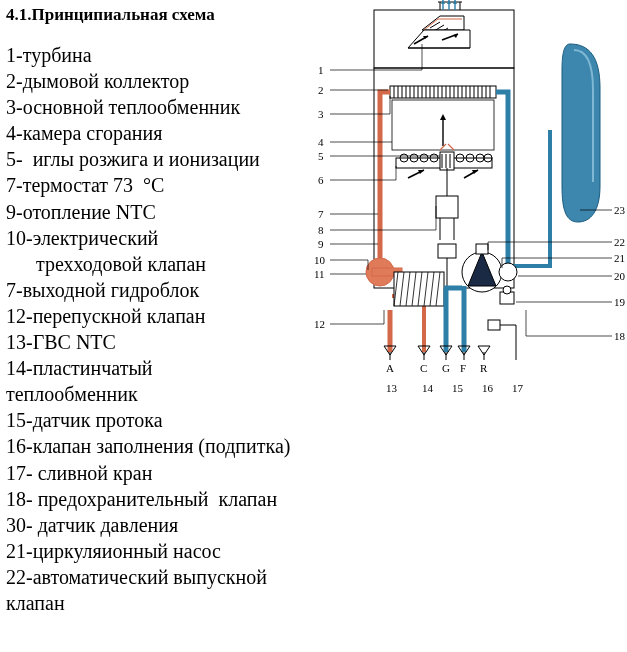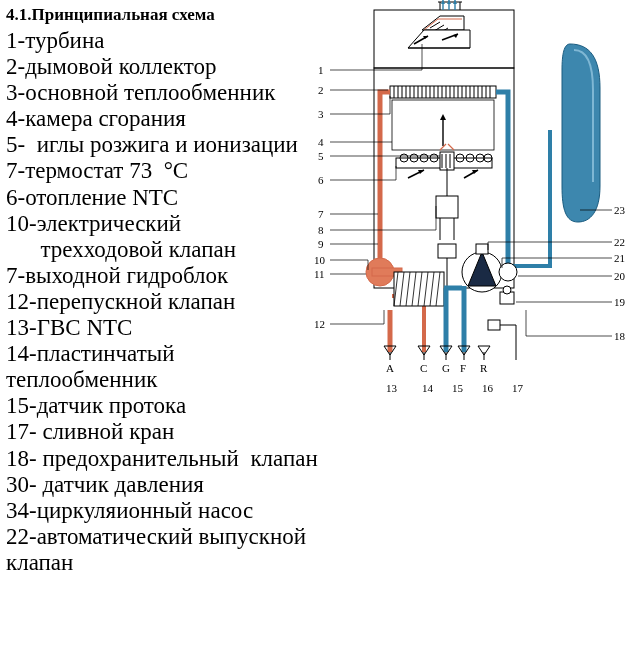--- a/index.html
+++ b/index.html
@@ -24,25 +24,25 @@
   #legend {
     position: absolute;
     left: 6px;
     top: 0px;
     width: 312px;
   }
   #legend-title {
     font-size: 17px;
     font-weight: bold;
     line-height: 22px;
-    margin: 4px 0 2px 0;
+    margin: 4px 0 16px 0;
     white-space: nowrap;
   }
   .legend-item {
-    font-size: 23px;
+    font-size: 20px;
     line-height: 26.1px;
     white-space: pre-wrap;
   }
   
   #diagram {
     position: absolute;
     left: 312px;
     top: 0px;
     width: 315px;
     height: 400px;
@@ -67,33 +67,34 @@
 <div id="page">
 
   <div id="legend">
     <div id="legend-title">4.1.Принципиальная схема</div>
     <div class="legend-item">1-турбина</div>
     <div class="legend-item">2-дымовой коллектор</div>
     <div class="legend-item">3-основной теплообменник</div>
     <div class="legend-item">4-камера сгорания</div>
     <div class="legend-item">5-  иглы розжига и ионизации</div>
     <div class="legend-item">7-термостат 73  °С</div>
-    <div class="legend-item">6-отопление NTC</div>
+    <div class="legend-item">9-отопление NTC</div>
     <div class="legend-item">10-электрический
       трехходовой клапан</div>
     <div class="legend-item">7-выходной гидроблок</div>
     <div class="legend-item">12-перепускной клапан</div>
     <div class="legend-item">13-ГВС NTC</div>
     <div class="legend-item">14-пластинчатый
 теплообменник</div>
     <div class="legend-item">15-датчик протока</div>
+    <div class="legend-item">16-клапан заполнения (подпитка)</div>
     <div class="legend-item">17- сливной кран</div>
     <div class="legend-item">18- предохранительный  клапан</div>
     <div class="legend-item">30- датчик давления</div>
-    <div class="legend-item">34-циркуляионный насос</div>
+    <div class="legend-item">21-циркуляионный насос</div>
     <div class="legend-item">22-автоматический выпускной клапан</div>
 
   </div>
 
   <div id="diagram">
     <svg width="315" height="400" viewBox="0 0 315 400" xmlns="http://www.w3.org/2000/svg">
 
       <g stroke="#000" fill="none" stroke-width="1">
 
         <rect x="62" y="10" width="140" height="58"></rect>

